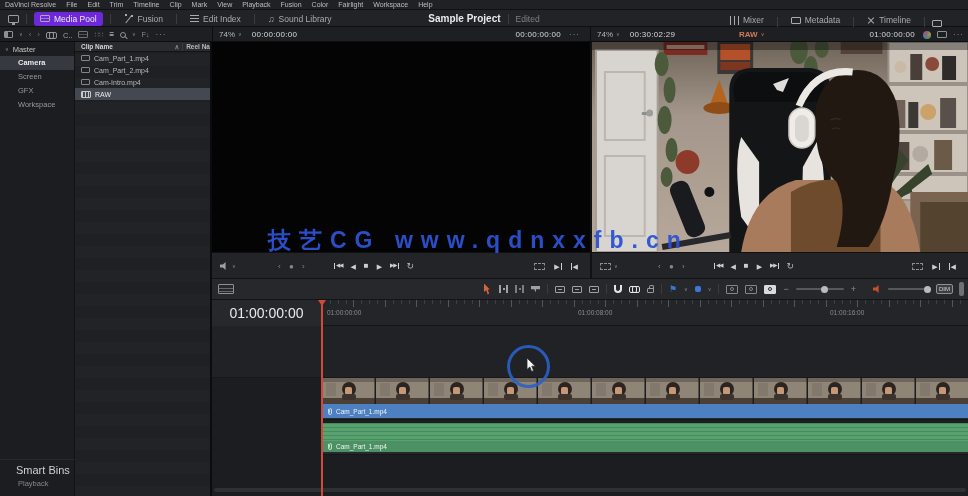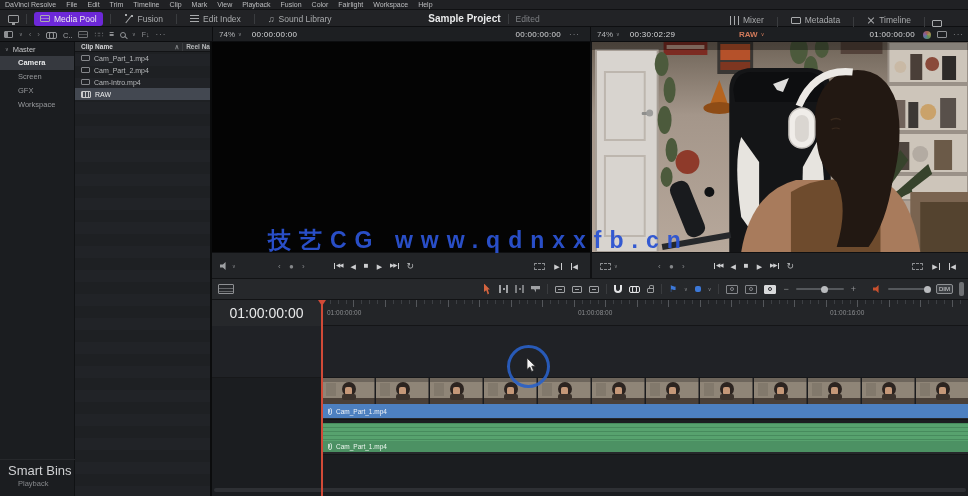--- a/index.html
+++ b/index.html
@@ -36,21 +36,21 @@
   .zoompct{color:#b5b7b9}
   .chev{font-size:5px;color:#85878a;line-height:1}
   .dots{color:#85878a;letter-spacing:1px;font-size:8px}
 
   
   .bin-sidebar{position:absolute;left:0;top:42px;width:75px;height:454px;background:#1b1d20;border-right:1px solid #101214;font-size:7.5px}
   .bin-root{display:flex;align-items:center;gap:4px;height:14px;padding-left:5px;color:#c3c4c6}
   .bin-item{height:14px;line-height:14px;padding-left:18px;color:#96989b}
   .bin-item.sel{background:#36393f;color:#e8e9ea;font-weight:bold}
   .bin-bottom{position:absolute;left:0;bottom:0;width:75px;border-top:1px solid #26282b;padding:4px 0 6px}
-  .bin-smart{height:13px;line-height:13px;padding-left:8px;color:#cfd0d2;font-size:13px}
+  .bin-smart{height:13px;line-height:13px;padding-left:16px;color:#cfd0d2;font-size:11px}
   .bin-keyw{height:13px;line-height:13px;padding-left:18px;color:#85878a;font-size:7.5px}
 
   
   .media-panel{position:absolute;left:75px;top:42px;width:137px;height:454px;border-right:2px solid #0b0c0d;
     background:repeating-linear-gradient(#1e2023 0 12px,#212327 12px 24px)}
   .ml-header{position:absolute;left:0;top:0;width:135px;height:10px;background:#292b2e;border-bottom:1px solid #121315;
              display:flex;align-items:center;font-size:6.5px;font-weight:bold;color:#d4d5d7}
   .ml-rows{position:absolute;left:0;top:10px;width:135px}
   .ml-row{height:12px;display:flex;align-items:center;gap:4px;padding-left:6px;font-size:7px;color:#b7b9bb}
   .ml-row.sel{background:#434851;color:#eceded}

